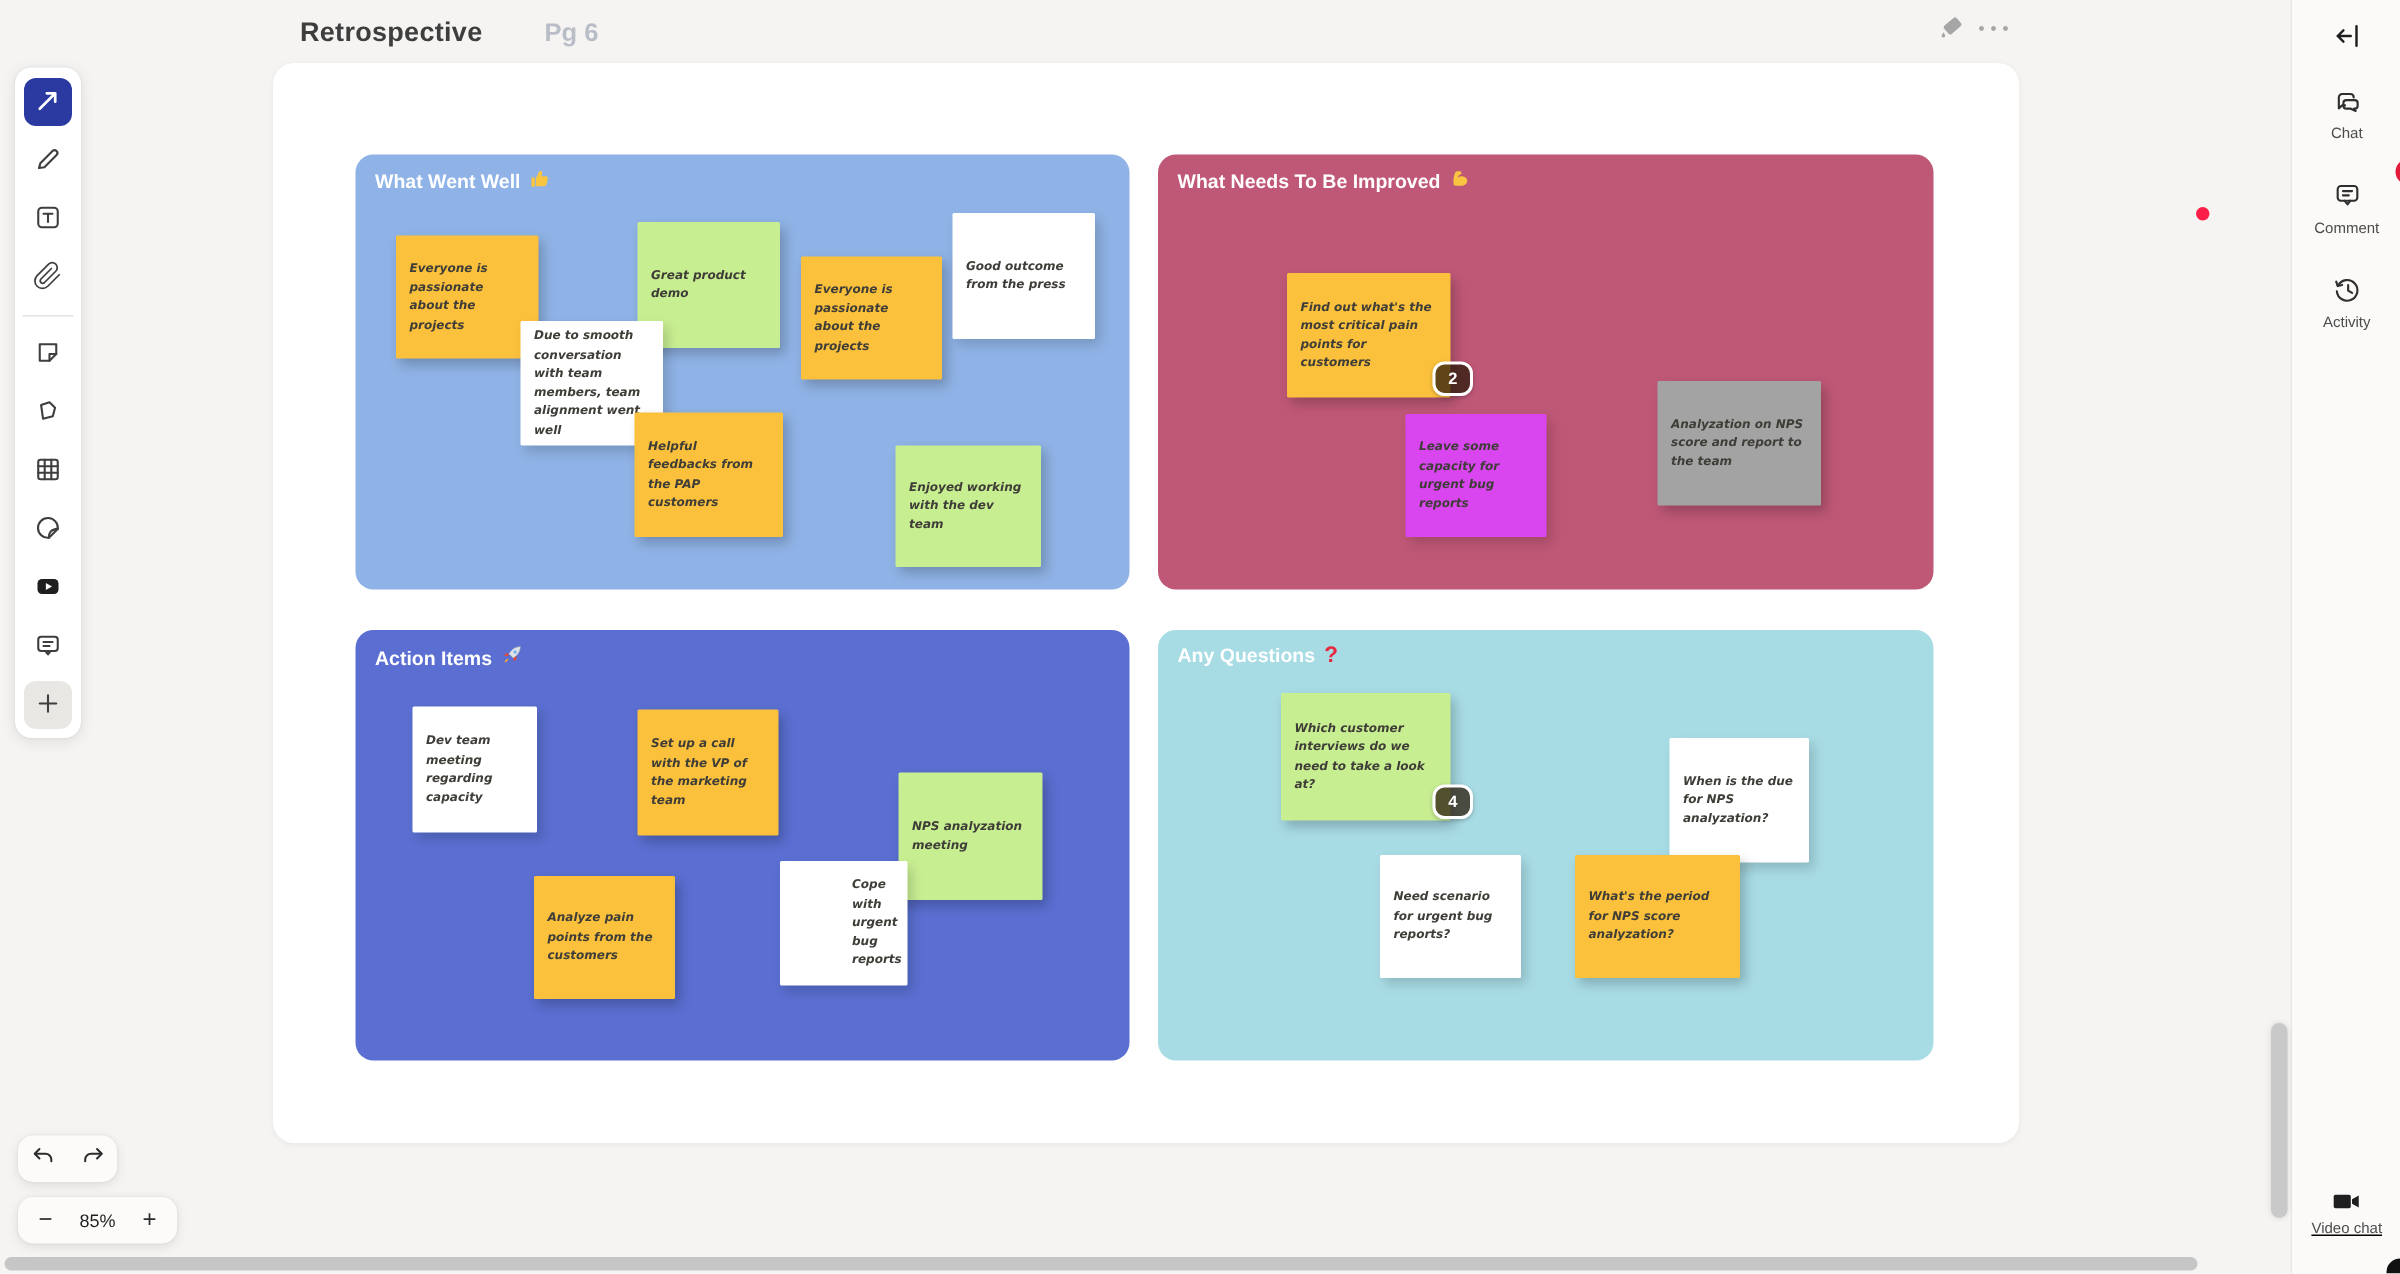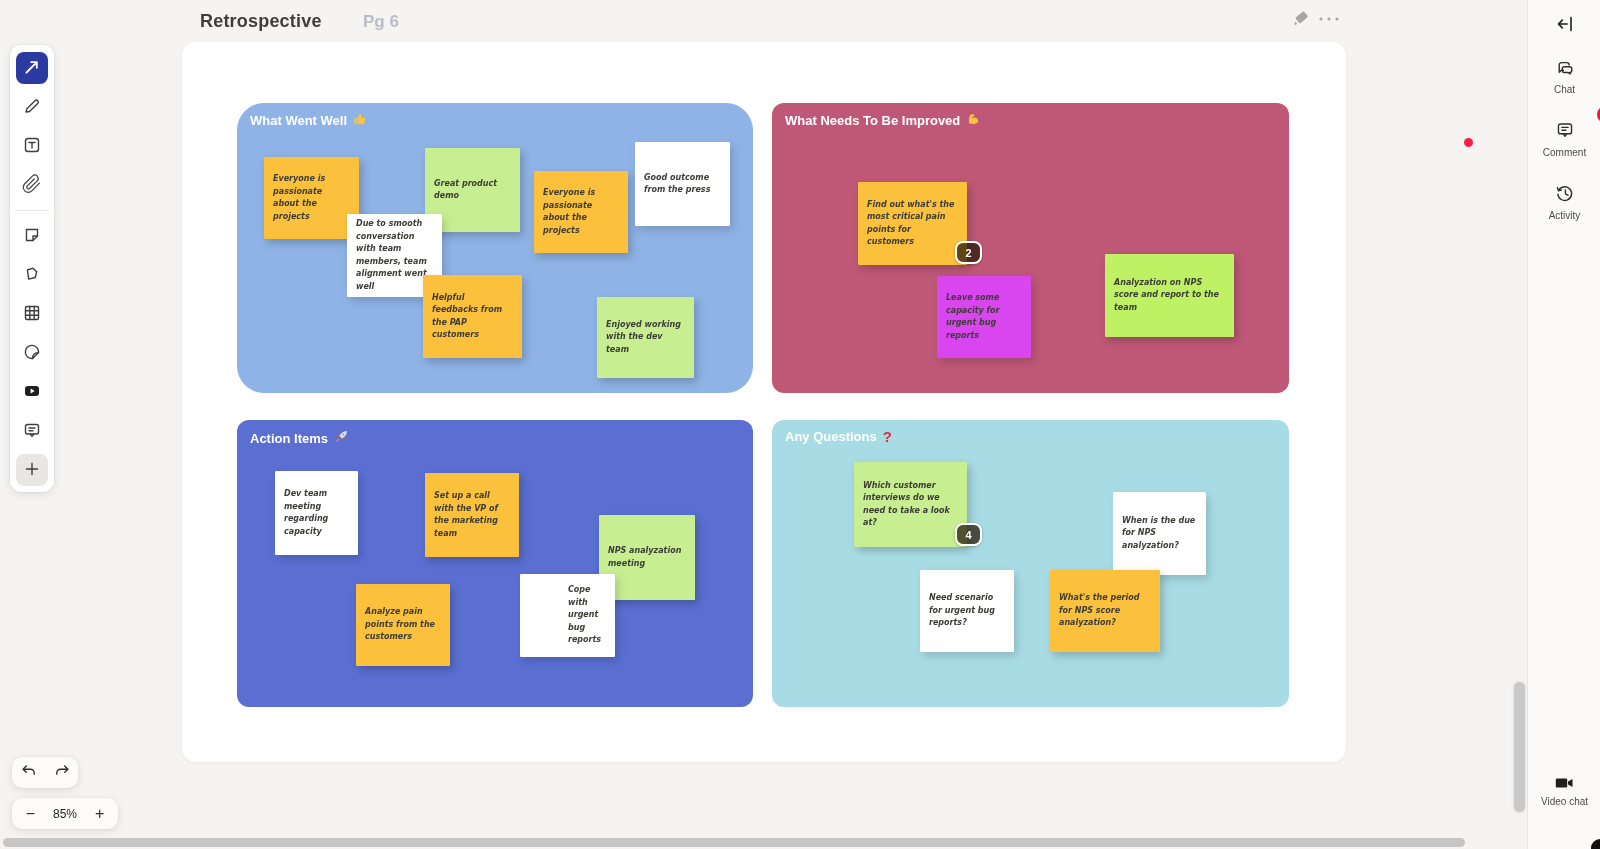--- a/index.html
+++ b/index.html
@@ -47,21 +47,21 @@
     color:#fff; font-size:11px; font-weight:700; display:flex; align-items:center; justify-content:center;
     box-shadow:0 1px 3px rgba(0,0,0,.25); }
   .presence-dot { position:absolute; left:1282px; top:96px; width:9px; height:9px; border-radius:50%; background:#fb1e49; }
 
   
   .sidebar { position:absolute; left:1527px; top:0; width:73px; height:849px; background:#fbfaf9; border-left:1px solid #e9e7e4; }
   .sb-collapse { position:absolute; left:24px; top:12px; width:26px; height:26px; background:none; border:none; cursor:pointer; }
   .sb-item { position:absolute; left:0; width:73px; display:flex; flex-direction:column; align-items:center; gap:2px; cursor:pointer; background:none; border:none; }
   .sb-item svg { stroke:#2f2f2f; fill:none; stroke-width:1.3; stroke-linecap:round; stroke-linejoin:round; }
   .sb-label { font-size:10px; color:#4c4c4c; }
-  .sb-chat { top:55px; } .sb-comment { top:118px; } .sb-activity { top:181px; } .sb-video { top:775px; }
+  .sb-chat { top:55px; } .sb-comment { top:118px; } .sb-activity { top:181px; } .sb-video { top:793px;text-decoration:underline; }
   .sb-badge { position:absolute; left:44px; top:-12px; min-width:17px; height:17px; padding:0 4px; background:#e21b3c;
     border-radius:9px; color:#fff; font-size:10px; font-weight:700; display:flex; align-items:center; justify-content:center; }
   .sb-item-inner { position:relative; }
 
   
   .pill { position:absolute; background:#fcfbfa; border-radius:10px; box-shadow:0 2px 8px rgba(0,0,0,.10), 0 0 0 1px rgba(0,0,0,.02);
     display:flex; align-items:center; justify-content:space-around; }
   .undo-pill { left:12px; top:757px; width:66px; height:31px; }
   .zoom-pill { left:12px; top:798px; width:106px; height:31px; }
   .pill button { background:none; border:none; cursor:pointer; display:flex; align-items:center; justify-content:center; width:28px; height:28px; }
@@ -162,21 +162,21 @@
       <span><svg width="20" height="20" viewBox="0 0 20 20">
             <path d="M10 4.5v11M4.5 10h11"></path>
           </svg></span>
     </button>
   </div>
 
   <div class="canvas">
     <div class="presence-dot"></div>
   </div>
 
-  <section class="quadrant q1" style="background: rgb(143, 179, 230); border-radius: 27px;">
+  <section class="quadrant q1" style="background: rgb(143, 179, 230);">
     <div class="q-header">
       <span>What Went Well</span>
       <span>
         <svg width="14" height="14" viewBox="0 0 16 16">
             <path fill="#f9c440" d="M1.5 7.2h2.6v7H1.5z"></path>
             <path fill="#f9c440" d="M4.9 13.7V7.8l2.4-4.9c.2-.5.7-.8 1.2-.7.8.1 1.3.9 1.1 1.7L9.1 6.2h3.5c.9 0 1.6.8 1.4 1.7l-1 4.5c-.2.9-1 1.5-1.9 1.5H6.4c-.5 0-1-.1-1.5-.2z"></path>
           </svg>
       </span>
     </div>
     <div class="notes-layer">
@@ -214,21 +214,21 @@
       </span>
     </div>
     <div class="notes-layer">
         <div class="note" style="left: 86px; top: 79px; width: 109px; height: 83px; background: rgb(251, 193, 60);">
           <span class="note-text">Find out what's the most critical pain points for customers</span>
           <div class="vote-badge">2</div>
         </div>
         <div class="note note-white" style="left: 165px; top: 173px; width: 94px; height: 82px; background: #d946ef;">
           <span class="note-text">Leave some capacity for urgent bug reports</span>
         </div>
-        <div class="note" style="left: 333px; top: 151px; width: 129px; height: 83px; background: #bef264;">
+        <div class="note" style="left: 333px; top: 151px; width: 109px; height: 83px; background: #a3a3a3;">
           <span class="note-text">Analyzation on NPS score and report to the team</span>
         </div>
       </div>
   </section>
 
   <section class="quadrant q3" style="background: rgb(90, 111, 209);">
     <div class="q-header">
       <span>Action Items</span>
       <span>
         <svg width="15" height="15" viewBox="0 0 16 16">
@@ -246,21 +246,21 @@
         </div>
         <div class="note" style="left: 188px; top: 53px; width: 94px; height: 84px; background: rgb(251, 193, 60);">
           <span class="note-text">Set up a call with the VP of the marketing team</span>
         </div>
         <div class="note" style="left: 362px; top: 95px; width: 96px; height: 85px; background: rgb(200, 238, 146);">
           <span class="note-text">NPS analyzation meeting</span>
         </div>
         <div class="note" style="left: 119px; top: 164px; width: 94px; height: 82px; background: rgb(251, 193, 60);">
           <span class="note-text">Analyze pain points from the customers</span>
         </div>
-        <div class="note note-white" style="left: 283px; top: 154px; width: 95px; height: 83px; background: rgb(255, 255, 255); padding-left: 48px;">
+        <div class="note note-white" style="left: 283px; top: 154px; width: 85px; height: 83px; background: rgb(255, 255, 255); padding-left: 48px;">
           <span class="note-text">Cope with urgent bug reports</span>
         </div>
       </div>
   </section>
 
   <section class="quadrant q4" style="background: rgb(168, 220, 229);">
     <div class="q-header">
       <span>Any Questions</span>
       <span style="color:#e8283f; font-weight:800; font-size:15px; line-height:1;">?</span>
     </div>

